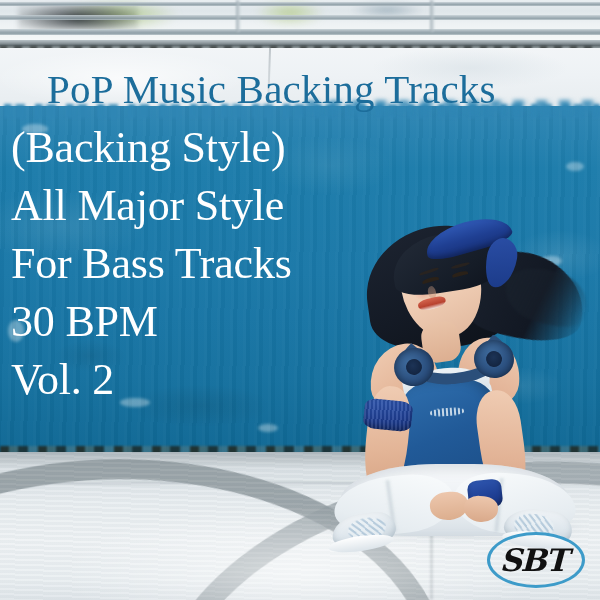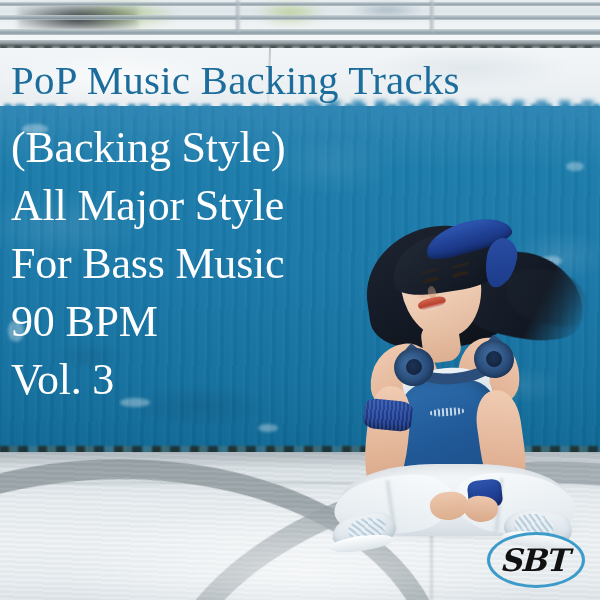--- a/index.html
+++ b/index.html
@@ -511,25 +511,26 @@
   }
   .tline {
     position: absolute;
     left: 11px;
     white-space: nowrap;
     font-family: "Liberation Serif", serif;
     font-weight: 400;
     letter-spacing: -0.2px;
   }
   .tline-1 {
-    top: 55px;
+    top: 64px;
     font-size: 41px;
     line-height: 50px;
     color: #1c6d9b;
     letter-spacing: 0.2px;
+    margin-left: 36px;
   }
   .tline-2 { top: 123px; font-size: 44px; line-height: 50px; color: #ffffff; }
   .tline-3 { top: 181px; font-size: 44px; line-height: 50px; color: #ffffff; }
   .tline-4 { top: 239px; font-size: 44px; line-height: 50px; color: #ffffff; }
   .tline-5 { top: 297px; font-size: 44px; line-height: 50px; color: #ffffff; }
   .tline-6 { top: 355px; font-size: 44px; line-height: 50px; color: #ffffff; }
 
   
   .sbt-logo {
     position: absolute;
@@ -648,23 +649,23 @@
     <div class="s shoe-mesh l"></div>
     <div class="s shoe-mesh r"></div>
     <div class="s shoe-sole l"></div>
     <div class="s shoe-sole r"></div>
   </div>
 
   <div class="title-stack">
     <div class="tline tline-1">PoP Music Backing Tracks</div>
     <div class="tline tline-2">(Backing Style)</div>
     <div class="tline tline-3">All Major Style</div>
-    <div class="tline tline-4">For Bass Music</div>
-    <div class="tline tline-5">90 BPM</div>
-    <div class="tline tline-6">Vol. 3</div>
+    <div class="tline tline-4">For Bass Tracks</div>
+    <div class="tline tline-5">30 BPM</div>
+    <div class="tline tline-6">Vol. 2</div>
   </div>
 
   <div class="sbt-logo">
     <div class="sbt-ellipse"></div>
     <div class="sbt-text">SBT</div>
   </div>
 
 </div>
 
 </body></html>

